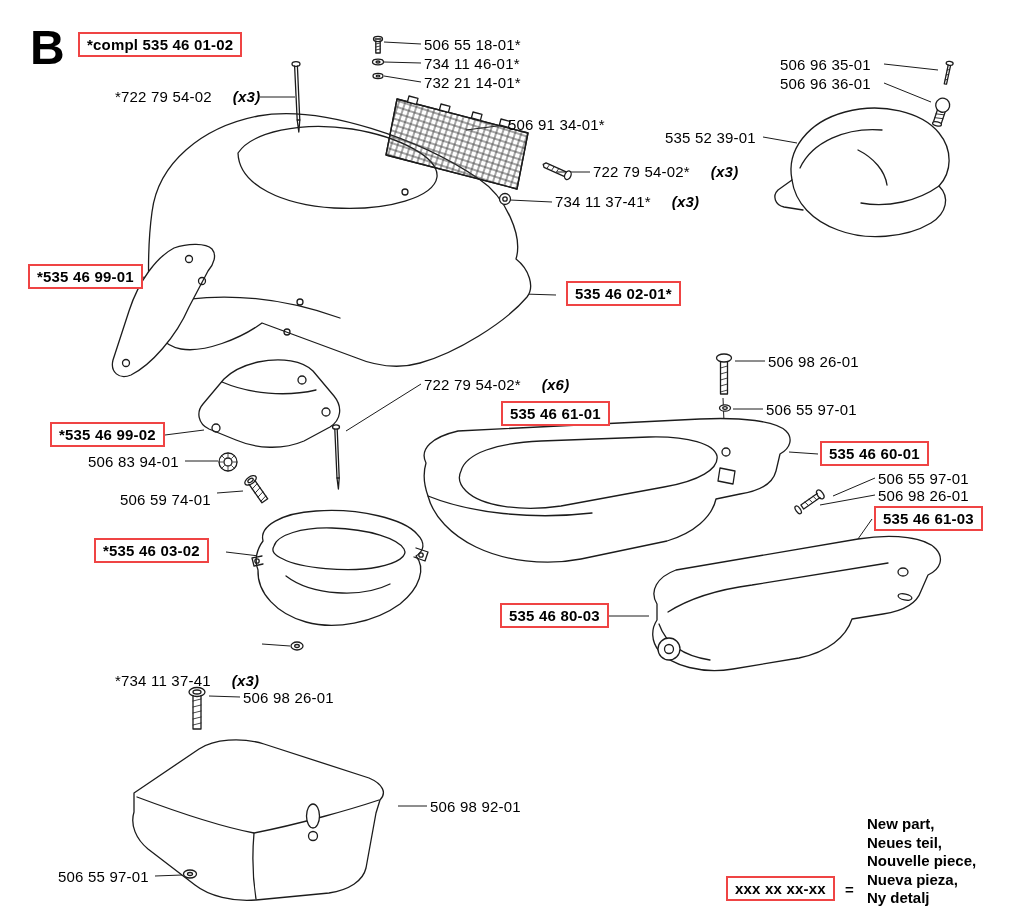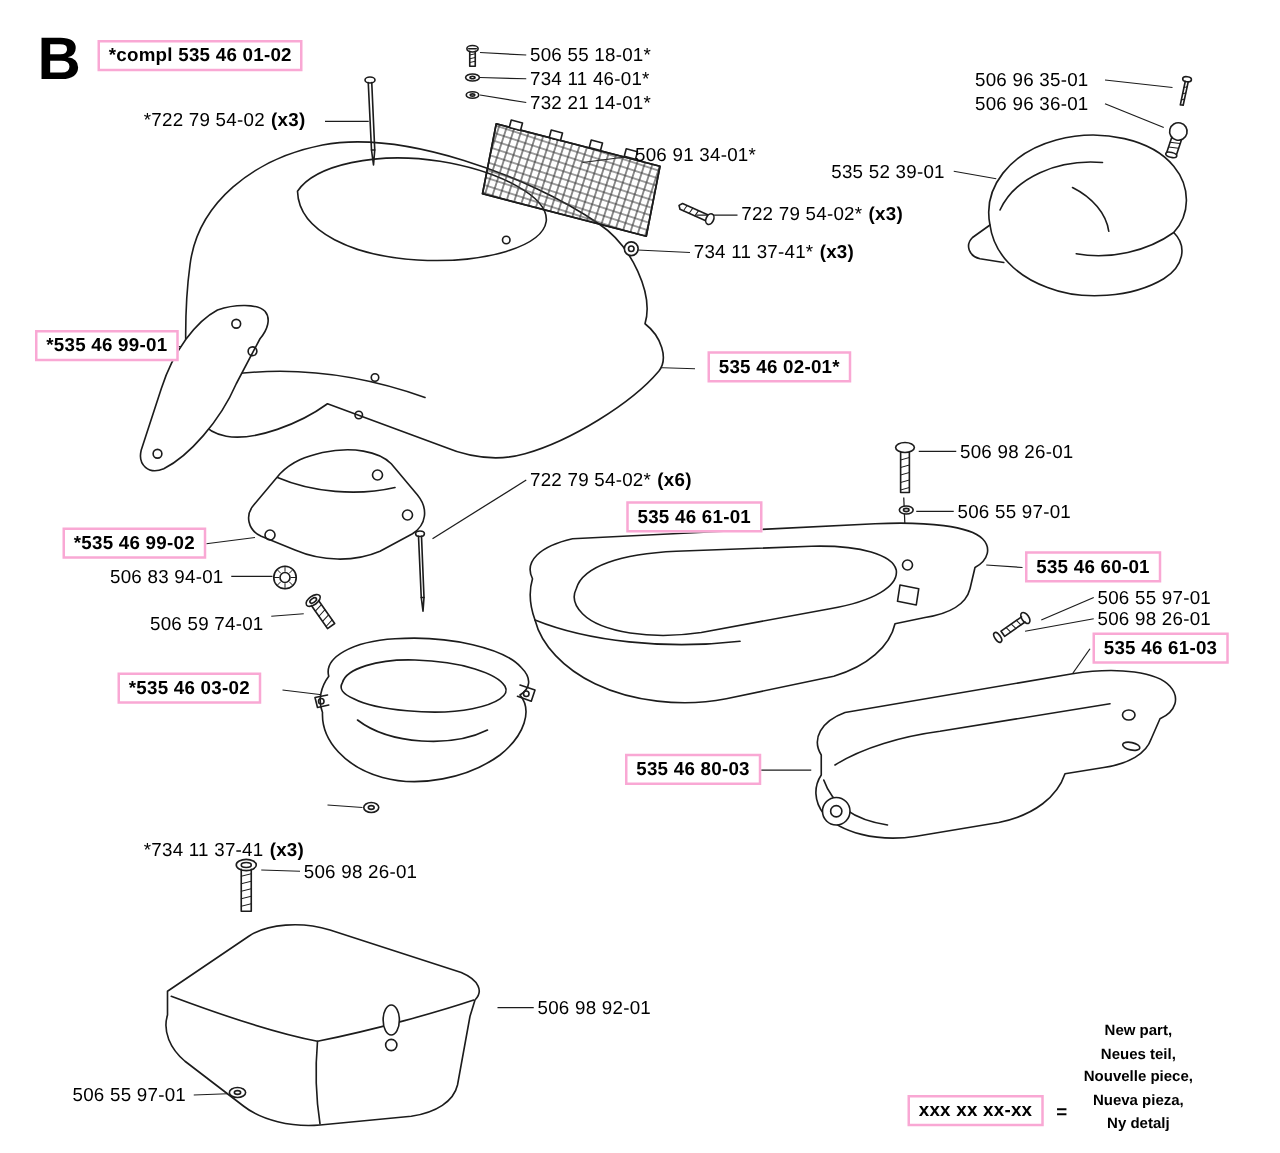--- a/index.html
+++ b/index.html
@@ -1,23 +1,23 @@
 <!DOCTYPE html>
 <html><head>
 <meta charset="utf-8">
 <style>
   html,body{margin:0;padding:0;background:#fff;}
   .stage{position:relative;width:1024px;height:922px;background:#ffffff;
          font-family:"Liberation Sans",sans-serif;color:#000;overflow:hidden;}
   .stage svg{position:absolute;left:0;top:0;}
   .lbl{position:absolute;font-size:15px;line-height:1.15;white-space:nowrap;letter-spacing:.2px;}
-  .boxed{border:2px solid #f9a8d4;padding:2px 7px;font-weight:700;background:#fff;}
-  .qty{font-weight:700;margin-left:5px;}
+  .boxed{border:2px solid #ef4444;padding:2px 7px;font-weight:700;background:#fff;}
+  .qty{font-weight:700;margin-left:21px;font-style:italic;}
   .section-letter{position:absolute;left:30px;top:20px;font-size:48px;font-weight:700;}
-  .legend{position:absolute;left:867px;top:815px;font-size:12px;font-weight:700;line-height:18.5px;text-align:center;}
+  .legend{position:absolute;left:867px;top:815px;font-size:15px;font-weight:700;line-height:18.5px;}
   .bold{font-weight:700;}
 </style>
 </head>
 <body>
 
 <div class="stage">
 
   <svg width="1024" height="922" viewBox="0 0 1024 922">
     <defs>
       <pattern id="mesh" width="6" height="6" patternUnits="userSpaceOnUse" patternTransform="rotate(18)">

